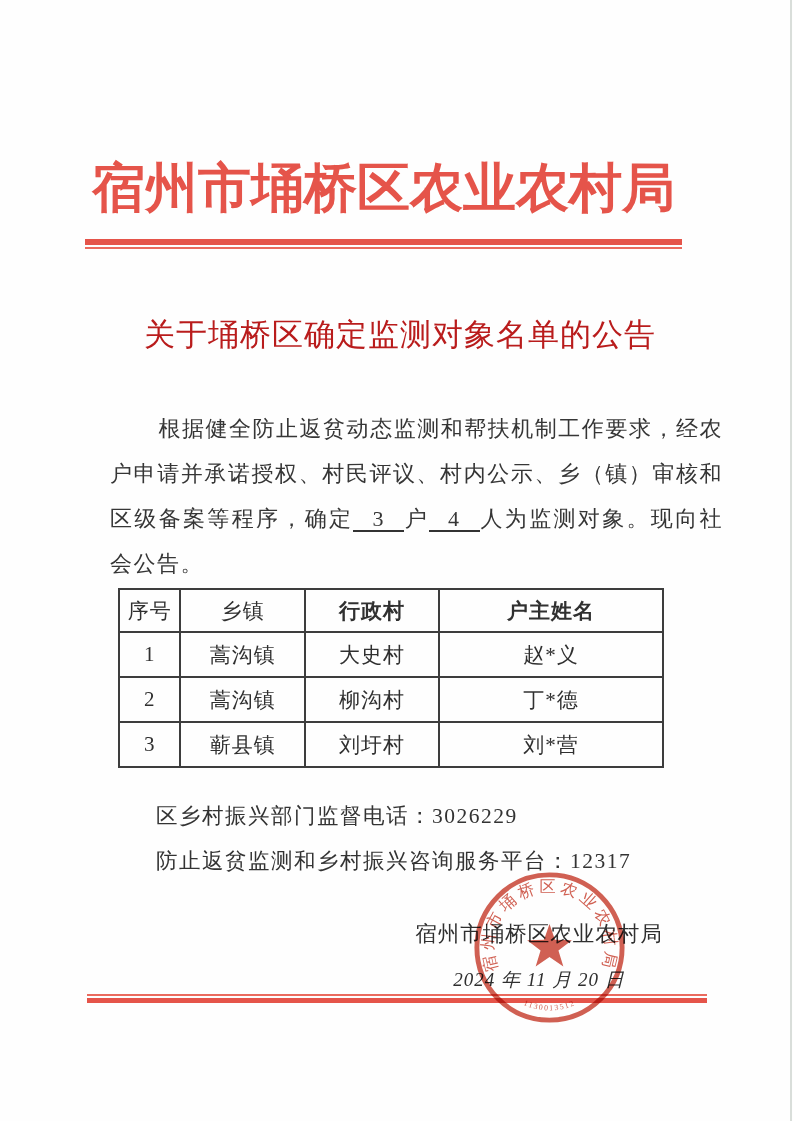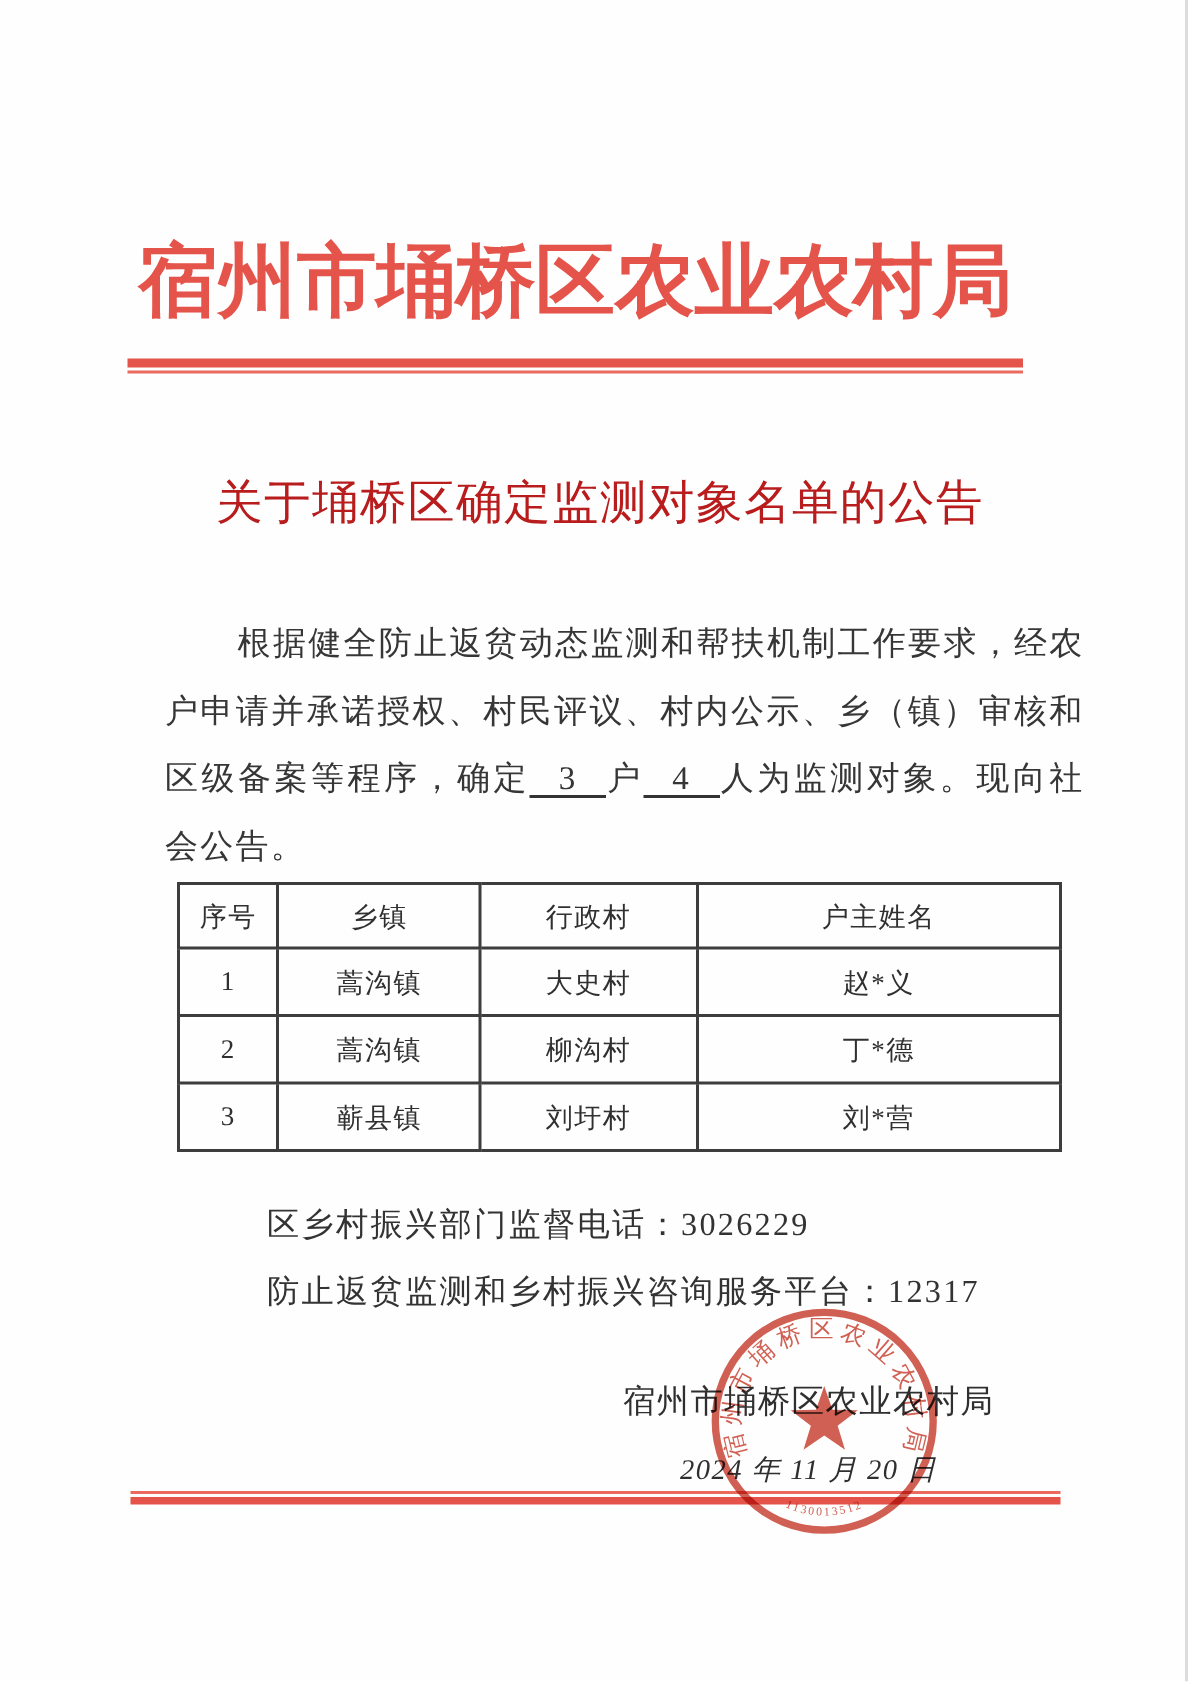--- a/index.html
+++ b/index.html
@@ -32,34 +32,34 @@
     position:absolute;top:390px;left:94px;width:613px;
     font-size:22px;line-height:45px;color:#363636;letter-spacing:1.5px;
     text-align:justify;text-indent:2.2em;margin:16px;
   }
   .u{
     display:inline-block;border-bottom:2px solid #333;
     padding:0 19px;line-height:1.05;text-indent:0;
   }
 
   table.monitor{
-    position:absolute;top:588px;left:118px;width:590px;
+    position:absolute;top:588px;left:118px;width:546px;
     border-collapse:collapse;table-layout:fixed;
-    font-size:18px;color:#303030;
+    font-size:21px;color:#303030;
   }
   table.monitor th,table.monitor td{
     border:2px solid #3d3d3d;text-align:center;vertical-align:middle;
     padding:0;letter-spacing:1px;
   }
   table.monitor th{height:41px;font-weight:normal;}
-  table.monitor th:nth-child(3),table.monitor th:nth-child(4){font-weight:normal;}
+  table.monitor th:nth-child(3),table.monitor th:nth-child(4){font-weight:bold;}
   table.monitor td{height:43px;font-weight:normal;}
   col.c1{width:11.3%;} col.c2{width:22.9%;} col.c3{width:24.6%;} col.c4{width:41.2%;}
 
-  .contact{position:absolute;top:801px;left:178px;color:#333;
+  .contact{position:absolute;top:801px;left:156px;color:#333;
     font-size:21.5px;letter-spacing:1.5px;}
   .contact p{margin:0 0 15px 0;line-height:30px;white-space:nowrap;}
 
   .signature{position:absolute;top:919px;left:408px;width:262px;
     text-align:center;color:#2f2f2f;}
   .signature .org{font-size:21.5px;letter-spacing:1px;margin:0;white-space:nowrap;}
   .signature .date{font-size:19px;letter-spacing:1px;margin:19px 0 0 0;white-space:nowrap;font-style:italic;}
 
   .rule-bottom{position:absolute;top:994px;left:87px;width:620px;}
   .rule-bottom .thin{height:2px;background:#ea6a5e;}

